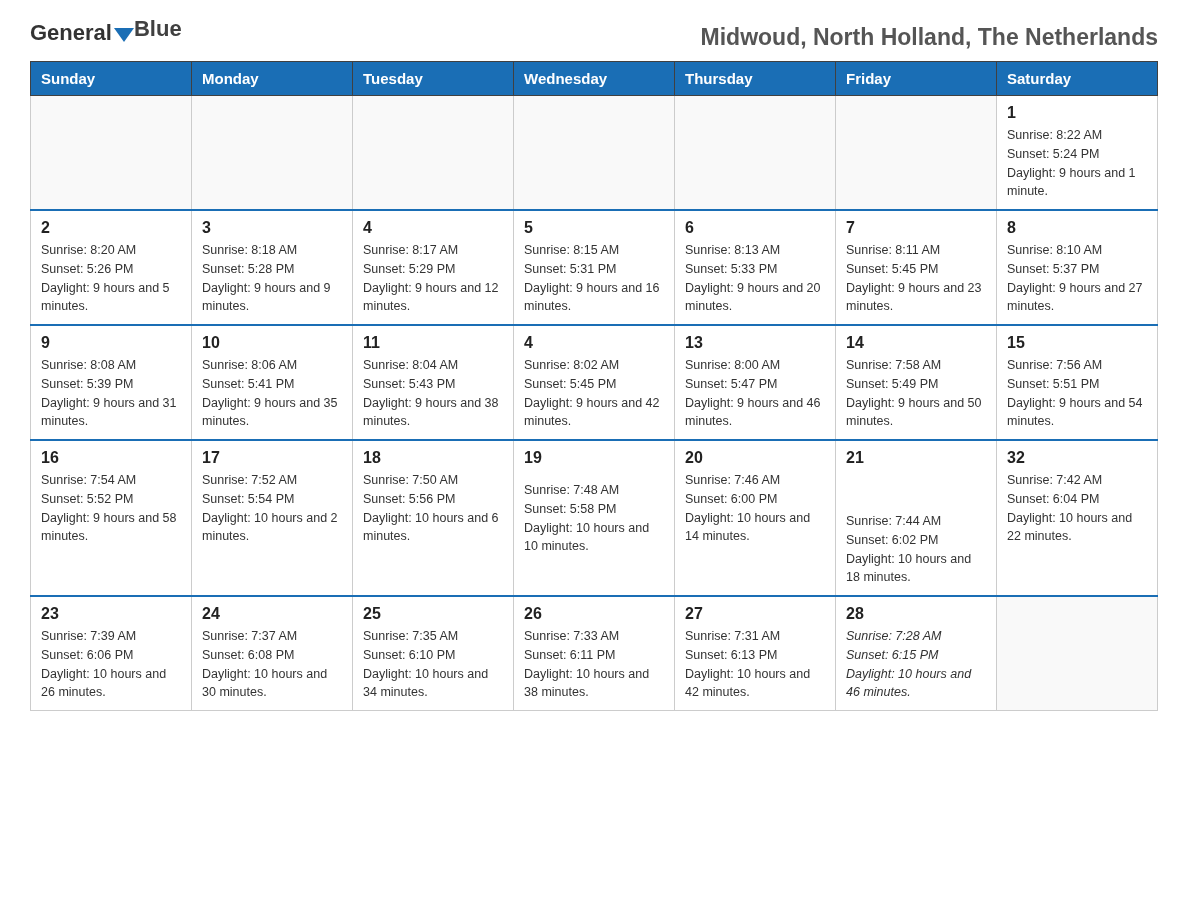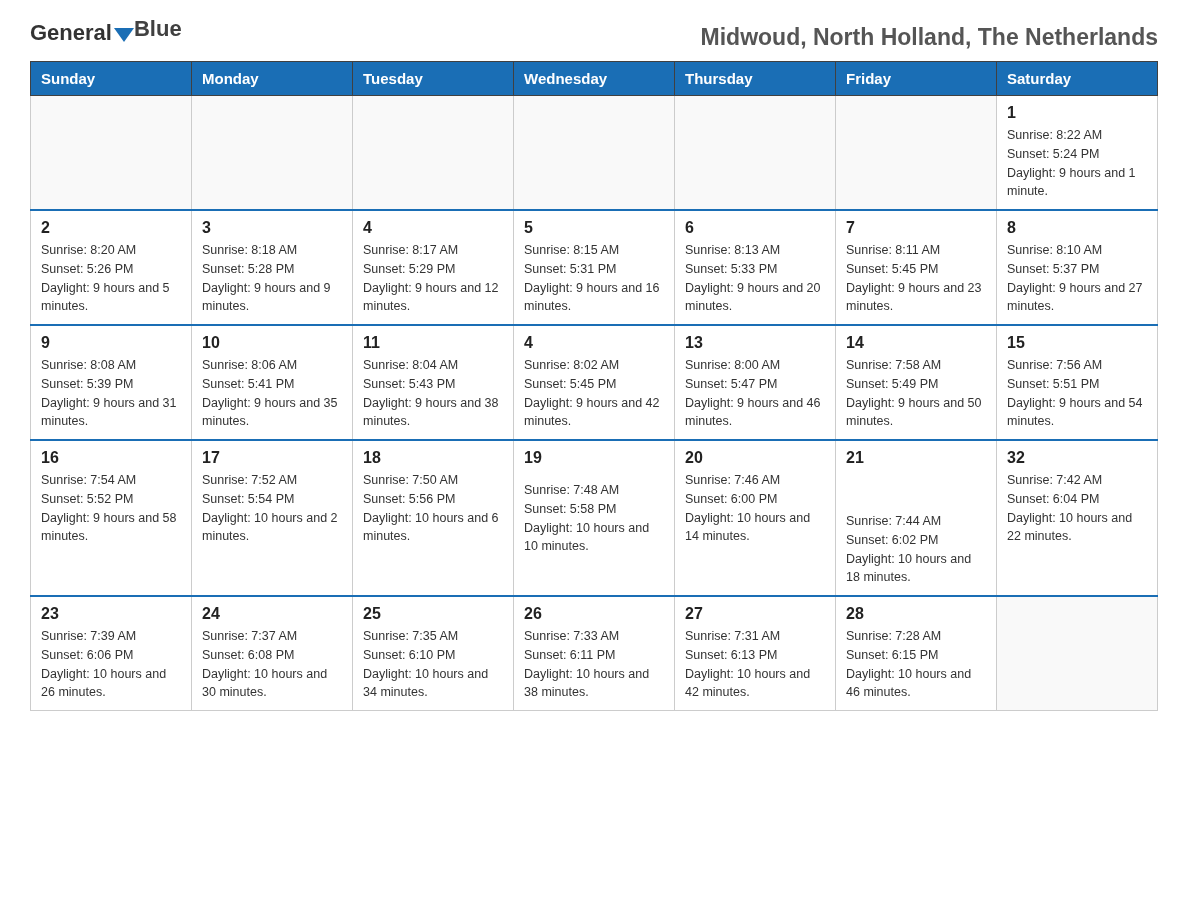--- a/index.html
+++ b/index.html
@@ -299,20 +299,20 @@
 Daylight: 10 hours and 38 minutes.</div>
         </td>
         <td>
           <div class="day-number">27</div>
           <div class="day-info" style="white-space: pre-line;">Sunrise: 7:31 AM
 Sunset: 6:13 PM
 Daylight: 10 hours and 42 minutes.</div>
         </td>
         <td>
           <div class="day-number">28</div>
-          <div class="day-info" style="white-space: pre-line;">Sunrise: 7:28 AM
+          <div class="day-info" style="white-space: pre-line; font-style: italic;">Sunrise: 7:28 AM
 Sunset: 6:15 PM
 Daylight: 10 hours and 46 minutes.</div>
         </td>
         <td class="empty"></td>
       </tr>
     </tbody>
 </table>
 
 </body></html>

